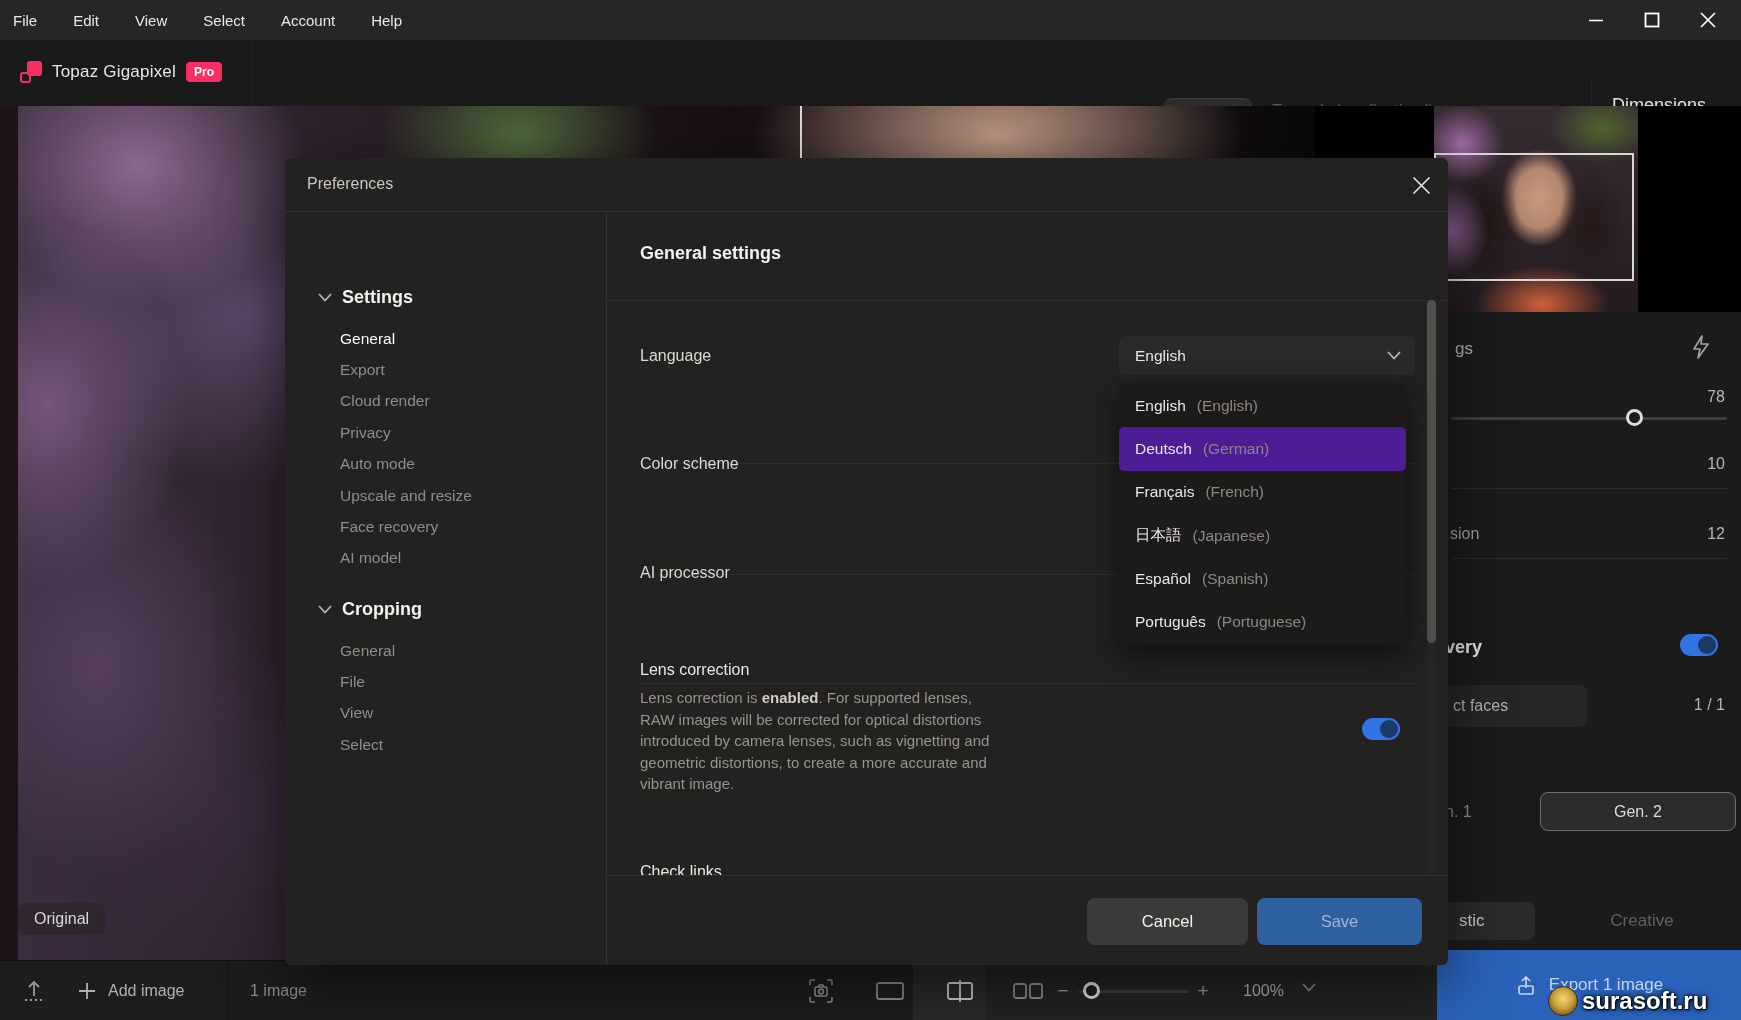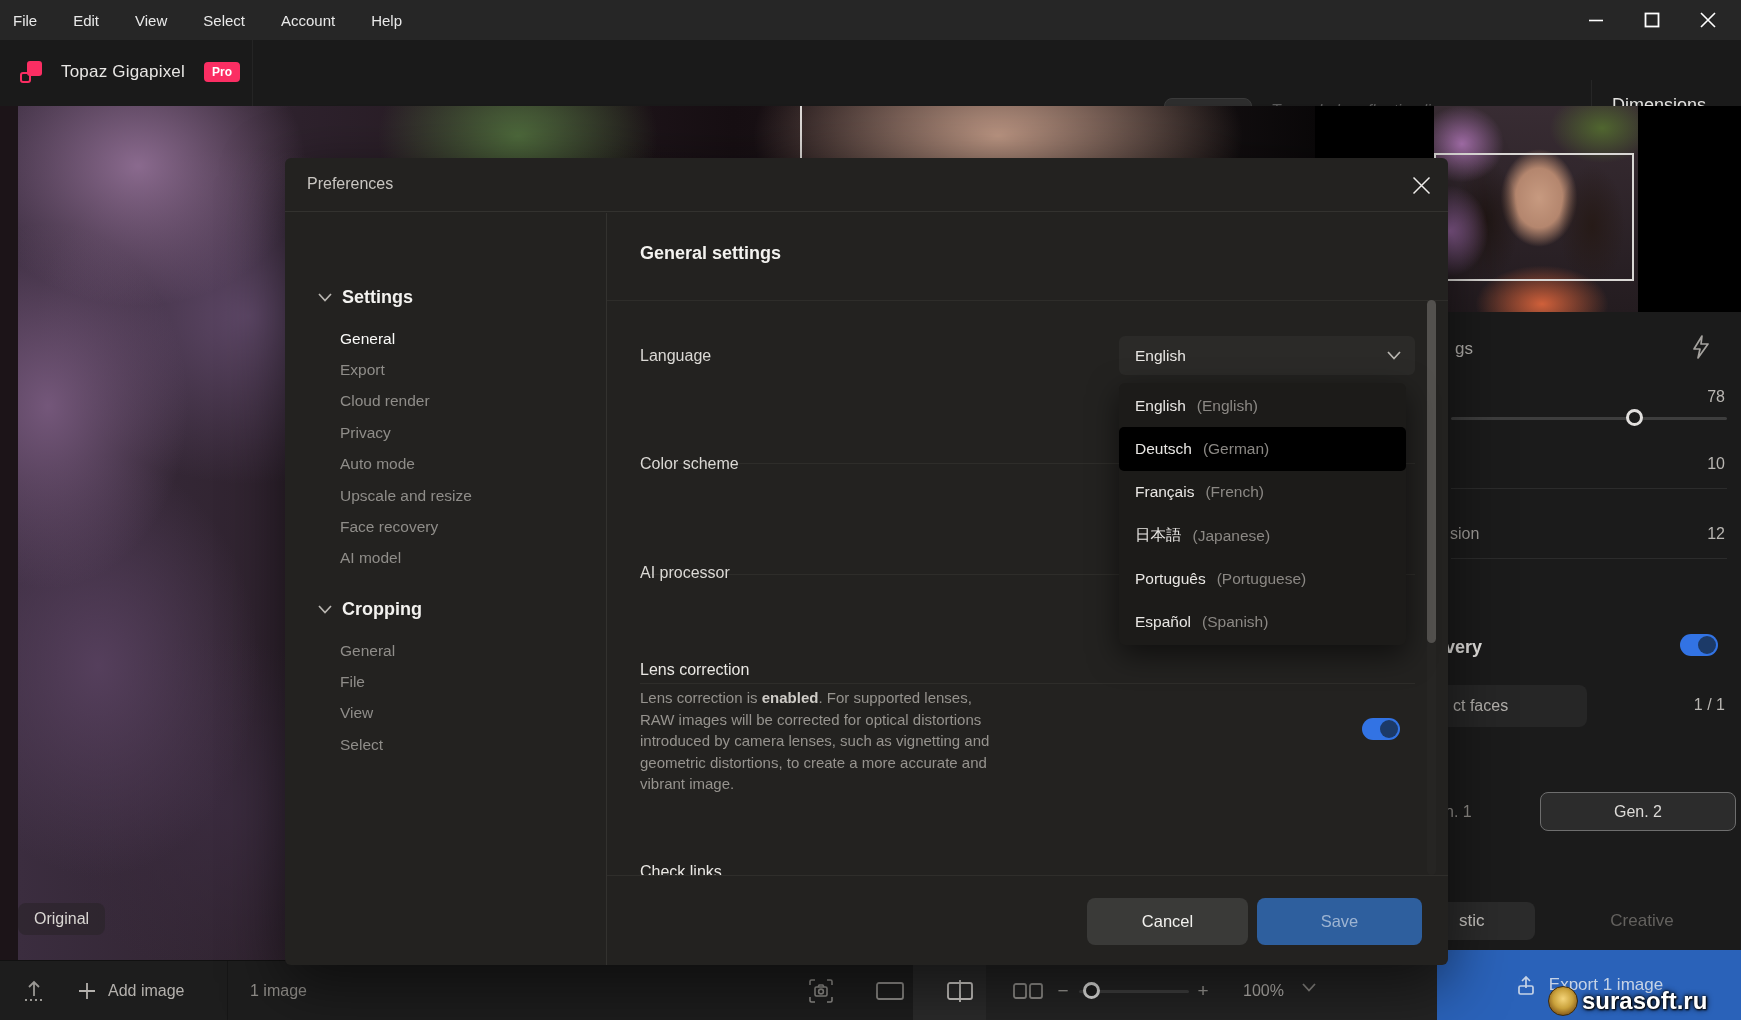--- a/index.html
+++ b/index.html
@@ -10,21 +10,21 @@
   #menubar { position:absolute; left:0; top:0; width:1741px; height:40px; background:#262626;
     display:flex; align-items:center; color:#e9e9e9; font-size:15px; }
   .menu-item { padding:0 18px; height:40px; display:flex; align-items:center; cursor:default; }
   .menu-item:first-child { padding-left:13px; }
   #win-controls { position:absolute; right:0; top:0; height:40px; display:flex; align-items:center; gap:26px; padding-right:18px; }
   .win-btn { width:30px; height:30px; display:flex; align-items:center; justify-content:center; color:#fff; }
 
   
   #appheader { position:absolute; left:0; top:40px; width:1741px; height:66px; background:#1a1a1a; }
   #appheader .seam { position:absolute; left:252px; top:0; width:1px; height:66px; background:#242424; }
-  #logo { position:absolute; left:20px; top:21px; display:flex; align-items:center; gap:19px; }
+  #logo { position:absolute; left:20px; top:21px; display:flex; align-items:center; gap:10px; }
   .logo-mark { position:relative; width:22px; height:22px; }
   .logo-mark .sq1 { position:absolute; right:0; top:0; width:15px; height:15px; background:#fb2e63; border-radius:3px; }
   .logo-mark .sq2 { position:absolute; left:0; bottom:0; width:11px; height:11px; border:2px solid #fb2e63; border-radius:3px; background:transparent; }
   .logo-text { color:#e8e6e4; font-size:17px; letter-spacing:.2px; }
   .pro-badge { background:#fb2e63; color:#fff; font-size:12px; font-weight:bold; border-radius:4px; padding:3px 8px; }
   #help-btn { position:absolute; left:1164px; top:58px; width:88px; height:38px; background:#2d2d2d; border:1px solid #3a3a3a;
     border-radius:8px; display:flex; align-items:center; justify-content:center; gap:8px; color:#e6e6e6; font-size:15px; cursor:pointer; }
   .info-circ { width:20px; height:20px; border:1.6px solid #cfcfcf; border-radius:50%; display:flex; align-items:center; justify-content:center;
     font-size:12px; color:#cfcfcf; font-style:italic; font-family:"Liberation Serif", serif; }
   #license { position:absolute; left:1271px; top:62px; width:230px; color:#585858; font-size:16px; font-style:italic; }
@@ -141,21 +141,21 @@
   #lens-desc b { color:#cfccc7; font-weight:bold; }
   #lens-toggle { position:absolute; left:755px; top:505px; width:38px; height:22px; border-radius:11px; background:#3273e4; cursor:pointer; }
   #lens-toggle .knob { position:absolute; right:2px; top:2px; width:18px; height:18px; border-radius:50%; background:#1c3a68; }
   #clipped-section { position:absolute; left:33px; top:650px; color:#e9e7e3; font-size:16px; }
   #lang-select { position:absolute; left:512px; top:123px; width:296px; height:39px; background:#2b2a28; border-radius:6px;
     display:flex; align-items:center; padding:0 14px 0 16px; color:#e9e7e4; font-size:15.5px; cursor:pointer; }
   #lang-select .chev { margin-left:auto; color:#b9b6b1; }
   #lang-menu { position:absolute; left:512px; top:170px; width:287px; background:#1c1b19; border-radius:6px; padding:1px 0;
     box-shadow:0 10px 30px rgba(0,0,0,.55); z-index:6; }
   .dd-item { height:43.3px; display:flex; align-items:center; padding:0 16px; font-size:15.5px; cursor:pointer; }
-  .dd-item.hl { background:#000000; border-radius:5px; }
+  .dd-item.hl { background:#4c1d95; border-radius:5px; }
   .dd-native { color:#e9e7e4; margin-right:11px; }
   .dd-en { color:#8b8884; }
   #scrollbar-track { position:absolute; left:1142px; top:142px; width:9px; height:575px; background:#262523; border-radius:5px; }
   #scrollbar-thumb { position:absolute; left:1142px; top:142px; width:9px; height:343px; background:#53514e; border-radius:5px; cursor:grab; }
   #dlg-footdiv { position:absolute; left:322px; top:717px; width:841px; height:1px; background:#2f2e2b; }
   .dlg-btn { position:absolute; top:740px; height:47px; border-radius:8px; display:flex; align-items:center; justify-content:center;
     font-size:16.5px; cursor:pointer; }
   #btn-cancel { left:802px; width:161px; background:#3a3a38; color:#f2f1ee; }
   #btn-save { left:972px; width:165px; background:#2e5f9e; color:#9db4d2; }
 
@@ -405,26 +405,26 @@
       </div>
       <div class="dd-item">
         <span class="dd-native">Français</span>
         <span class="dd-en">(French)</span>
       </div>
       <div class="dd-item">
         <span class="dd-native">日本語</span>
         <span class="dd-en">(Japanese)</span>
       </div>
       <div class="dd-item">
+        <span class="dd-native">Español</span>
+        <span class="dd-en">(Spanish)</span>
+      </div>
+      <div class="dd-item">
         <span class="dd-native">Português</span>
         <span class="dd-en">(Portuguese)</span>
-      </div>
-      <div class="dd-item">
-        <span class="dd-native">Español</span>
-        <span class="dd-en">(Spanish)</span>
       </div>
     </div>
   </div>
 
   <div id="scrollbar-track"></div>
   <div id="scrollbar-thumb"></div>
   <div id="dlg-footdiv"></div>
   <div class="dlg-btn" id="btn-cancel">Cancel</div>
   <div class="dlg-btn" id="btn-save">Save</div>
 </div>

